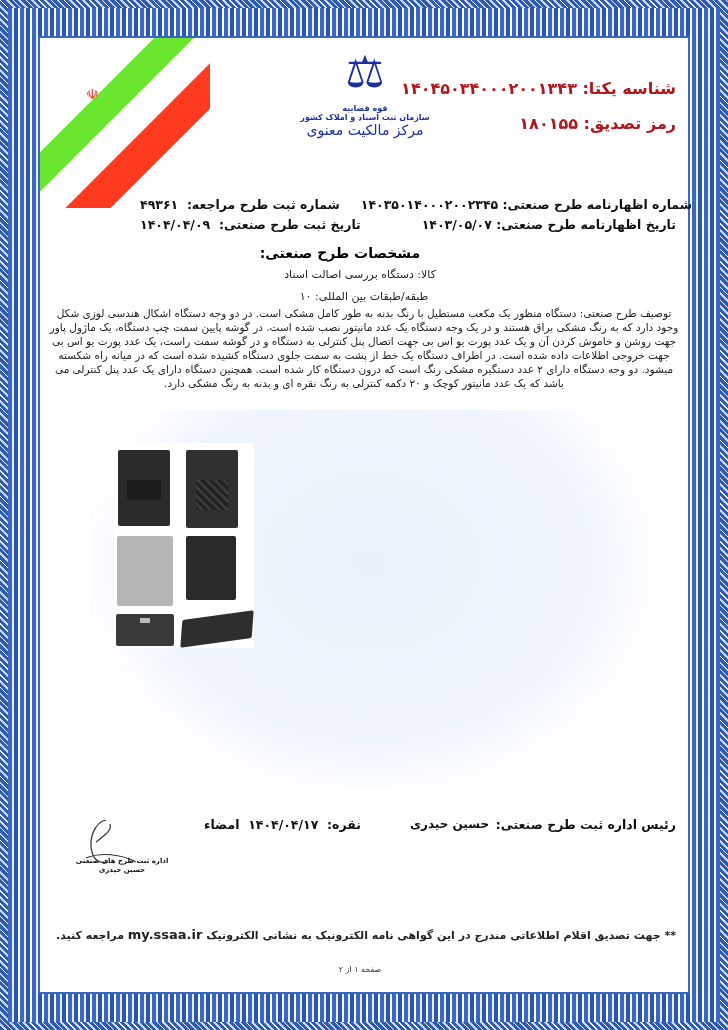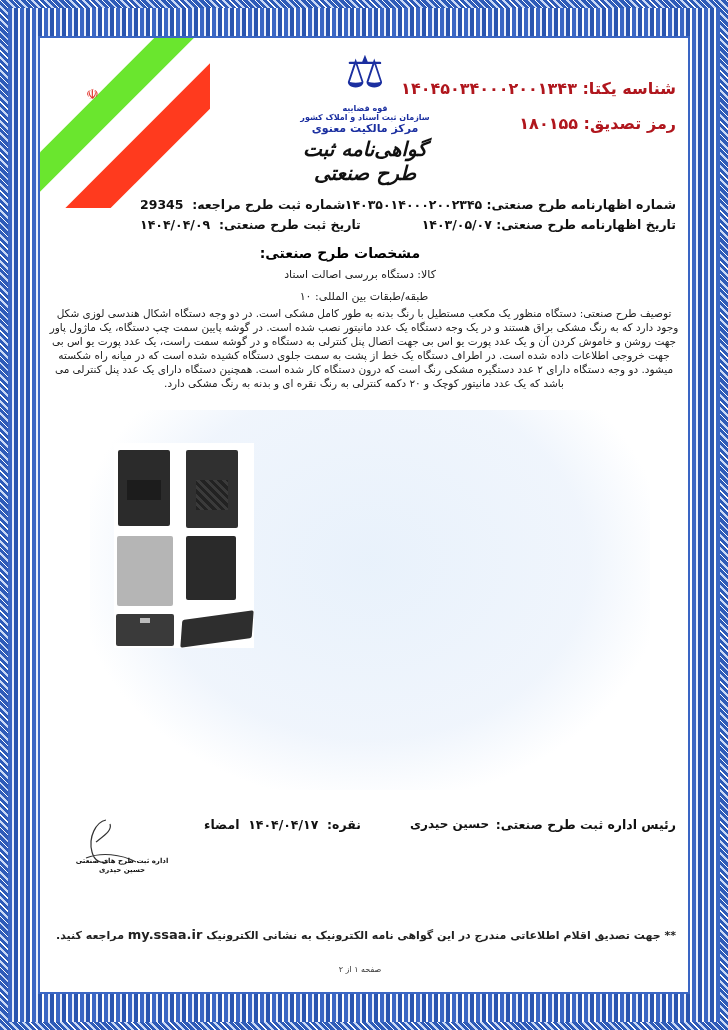--- a/index.html
+++ b/index.html
@@ -16,21 +16,21 @@
   .flag .emb{position:absolute;left:46px;top:48px;color:#e0322a;font-size:14px;}
   .watermark{position:absolute;left:90px;top:410px;width:560px;height:380px;background:radial-gradient(ellipse at 50% 40%,#e6f0fb 0%,#eef4fc 55%,rgba(255,255,255,0) 75%);opacity:.9;}
   .rtl{direction:rtl;}
   .abs{position:absolute;}
   .red{color:#b0161d;font-weight:bold;font-size:16px;}
   .bold{font-weight:bold;font-size:12.5px;color:#111;}
   .logo{position:absolute;left:290px;top:40px;width:150px;text-align:center;}
   .logo .scale{font-size:44px;color:#1b2fa0;line-height:64px;}
   .logo .l1{font-size:8px;color:#1b2fa0;font-weight:bold;}
   .logo .l2{font-size:8px;color:#1b2fa0;font-weight:bold;}
-  .logo .l3{font-size:11px;color:#1b2fa0;font-weight:bold;}
+  .logo .l3{font-size:14px;color:#1b2fa0;font-weight:normal;}
   .logo .l4{font-family:"DejaVu Serif",serif;font-size:20px;font-style:italic;font-weight:bold;color:#111;margin-top:2px;}
   .center{text-align:center;}
   .desc{position:absolute;left:48px;top:306px;width:632px;font-size:10.5px;line-height:14px;text-align:center;color:#222;}
   .images{position:absolute;left:114px;top:443px;width:140px;height:205px;background:#fff;}
   .img{position:absolute;border-radius:2px;}
   .sig{position:absolute;left:66px;top:812px;width:80px;height:60px;}
   .sig-text{position:absolute;left:72px;top:857px;width:100px;font-size:7px;font-weight:bold;text-align:center;color:#111;line-height:9px;}
 </style>
 </head>
 <body>
@@ -53,34 +53,33 @@
 <div class="abs rtl red" style="right:52px;top:114px;">
   <span>رمز تصدیق:</span>
   <span>۱۸۰۱۵۵</span>
 </div>
 
 <div class="logo rtl">
   <div class="scale">⚖</div>
   <div class="l1">قوه قضاییه</div>
   <div class="l2">سازمان ثبت اسناد و املاک کشور</div>
   <div class="l3">مرکز مالکیت معنوی</div>
-  <div class="l4">گواهی‌نامه ثبت طرح صنعتی</div>
 </div>
 
-<div class="abs rtl bold" style="right:52px;top:197px;margin-left:8px;">
+<div class="abs rtl bold" style="right:36px;top:197px;margin-left:8px;">
   <span>شماره اظهارنامه طرح صنعتی:</span>
   <span>۱۴۰۳۵۰۱۴۰۰۰۲۰۰۲۳۴۵</span>
 </div>
 <div class="abs rtl bold" style="right:52px;top:217px;">
   <span>تاریخ اظهارنامه طرح صنعتی:</span>
   <span>۱۴۰۳/۰۵/۰۷</span>
 </div>
 <div class="abs rtl bold" style="left:140px;top:197px;">
   <span>شماره ثبت طرح مراجعه:</span>
-  &nbsp;<span>29345</span>
+  &nbsp;<span>۴۹۳۶۱</span>
 </div>
 <div class="abs rtl bold" style="left:140px;top:217px;">
   <span>تاریخ ثبت طرح صنعتی:</span>
   &nbsp;<span>۱۴۰۴/۰۴/۰۹</span>
 </div>
 
 <div class="abs rtl center" style="left:40px;width:600px;top:245px;font-weight:bold;font-size:14px;">مشخصات طرح صنعتی:</div>
 <div class="abs rtl center" style="left:40px;width:640px;top:268px;font-size:11px;color:#222;">کالا: دستگاه بررسی اصالت اسناد</div>
 <div class="abs rtl center" style="left:40px;width:648px;top:290px;font-size:11px;color:#222;">طبقه/طبقات بین المللی: ۱۰</div>
 <div class="desc rtl">توصیف طرح صنعتی: دستگاه منظور یک مکعب مستطیل با رنگ بدنه به طور کامل مشکی است. در دو وجه دستگاه اشکال هندسی لوزی شکل وجود دارد که به رنگ مشکی براق هستند و در یک وجه دستگاه یک عدد مانیتور نصب شده است. در گوشه پایین سمت چپ دستگاه، یک ماژول پاور جهت روشن و خاموش کردن آن و یک عدد پورت یو اس بی جهت اتصال پنل کنترلی به دستگاه و در گوشه سمت راست، یک عدد پورت یو اس بی جهت خروجی اطلاعات داده شده است. در اطراف دستگاه یک خط از پشت به سمت جلوی دستگاه کشیده شده است که در میانه راه شکسته میشود. دو وجه دستگاه دارای ۲ عدد دستگیره مشکی رنگ است که درون دستگاه کار شده است. همچنین دستگاه دارای یک عدد پنل کنترلی می باشد که یک عدد مانیتور کوچک و ۲۰ دکمه کنترلی به رنگ نقره ای و بدنه به رنگ مشکی دارد.</div>

